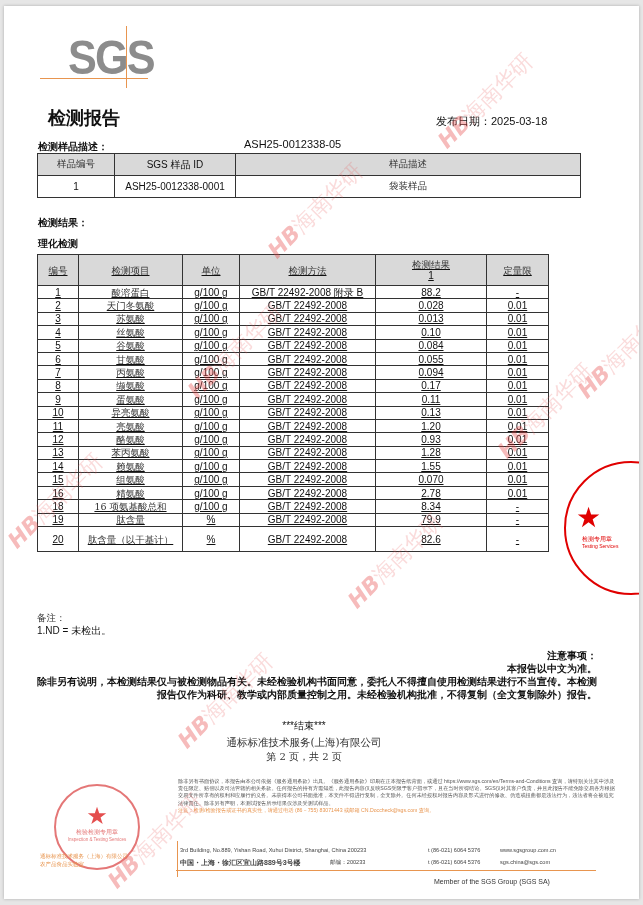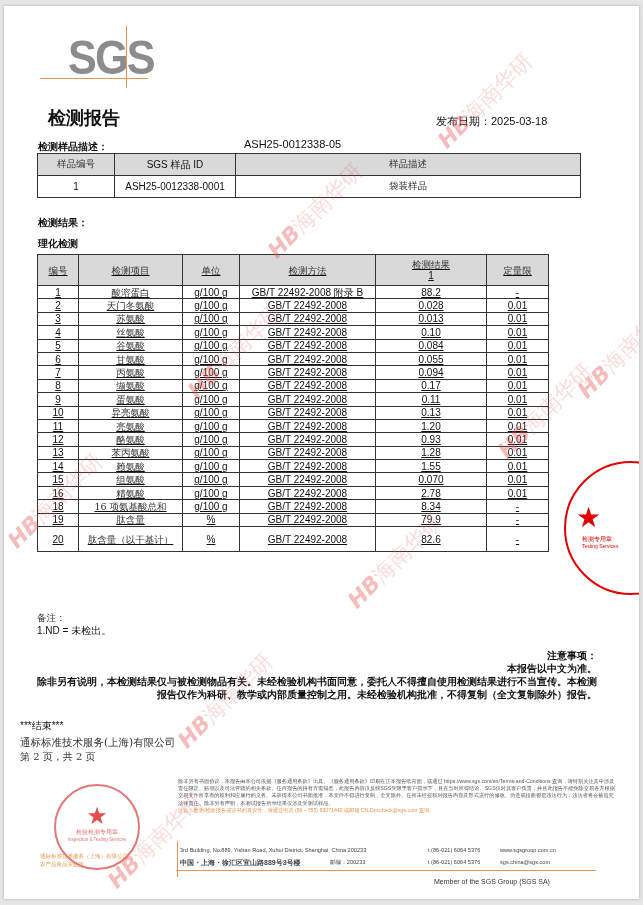--- a/index.html
+++ b/index.html
@@ -33,21 +33,21 @@
   .sample-table td { height:21px; }
 
   .result-table { left:33px; top:248px; width:512px;text-decoration:underline; }
   .result-table th { height:30px; line-height:11px; }
   .result-table td { height:12.4px; line-height:11px; }
   .result-table tr.tall td { height:24px; }
 
   .notes { position:absolute; left:33px; font-size:10px; line-height:13px; }
   .notes .bold { font-weight:bold; }
 
-  .center-text { position:absolute; left:0; width:608px; text-align:left; font-size:10px;padding-left:20px; }
+  .center-text { position:absolute; left:0; width:608px; text-align:center; font-size:10px; }
 
   .footer-hline { position:absolute; left:172px; top:864px; width:420px; height:1px; background:#e8954f; }
   .footer-vline { position:absolute; left:173px; top:835px; width:1px; height:36px; background:#e8954f; }
   .fine { position:absolute; left:174px; top:772px; width:440px; font-size:5.2px; line-height:7.2px; color:#555; }
   .fine .warn { color:#e8954f; }
   .addr { position:absolute; font-size:5.6px; color:#444; }
   .addr-cn { position:absolute; font-size:7px; color:#444; font-weight:bold; }
   .member { position:absolute; left:430px; top:872px; font-size:7px; color:#333; }
 
   .stamp-left {

